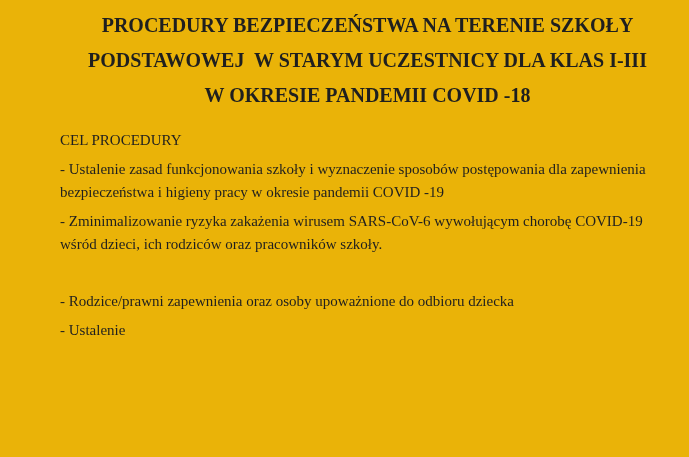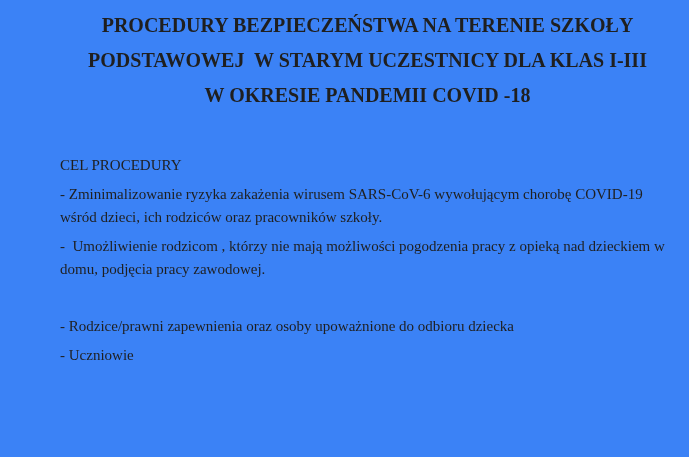--- a/index.html
+++ b/index.html
@@ -4,40 +4,40 @@
 <style>
   html, body {
     margin: 0;
     padding: 0;
     background: #ffffff;
   }
   .page {
     position: relative;
     width: 689px;
     height: 457px;
-    background: #3b82f6;
+    background: #eab308;
     box-sizing: border-box;
     padding: 8px 9px 0 60px;
     overflow: hidden;
     font-family: "Liberation Serif", "DejaVu Serif", serif;
     color: #1f1f1f;
   }
   .doc-title {
     width: 615px;
     margin: 0;
     text-align: center;
     font-weight: bold;
     font-size: 20px;
   }
   .title-line {
     line-height: 35px;
     white-space: pre-wrap;
   }
   .doc-section {
-    margin-top: 41px;
+    margin-top: 16px;
   }
   .doc-section.second {
     margin-top: 34px;
   }
   .section-heading {
     margin: 0 0 6px 0;
     font-size: 15px;
     font-weight: normal;
     line-height: 23px;
     white-space: pre-wrap;
@@ -59,22 +59,22 @@
 <div class="page">
 
   <header class="doc-title">
     <div class="title-line">PROCEDURY BEZPIECZEŃSTWA NA TERENIE SZKOŁY</div>
     <div class="title-line">PODSTAWOWEJ  W STARYM UCZESTNICY DLA KLAS I-III</div>
     <div class="title-line">W OKRESIE PANDEMII COVID -18</div>
   </header>
 
   <section class="doc-section first">
     <h2 class="section-heading">CEL PROCEDURY</h2>
+    <p class="doc-paragraph">- Ustalenie zasad funkcjonowania szkoły i wyznaczenie sposobów postępowania dla zapewnienia bezpieczeństwa i higieny pracy w okresie pandemii COVID -19</p>
     <p class="doc-paragraph">- Zminimalizowanie ryzyka zakażenia wirusem SARS-CoV-6 wywołującym chorobę COVID-19 wśród dzieci, ich rodziców oraz pracowników szkoły.</p>
-    <p class="doc-paragraph">-  Umożliwienie rodzicom , którzy nie mają możliwości pogodzenia pracy z opieką nad dzieckiem w domu, podjęcia pracy zawodowej.</p>
   </section>
 
   <section class="doc-section second">
     <p class="doc-paragraph">- Rodzice/prawni zapewnienia oraz osoby upoważnione do odbioru dziecka</p>
-    <p class="doc-paragraph">- Uczniowie</p>
+    <p class="doc-paragraph">- Ustalenie</p>
   </section>
 
 </div>
 
 </body></html>

